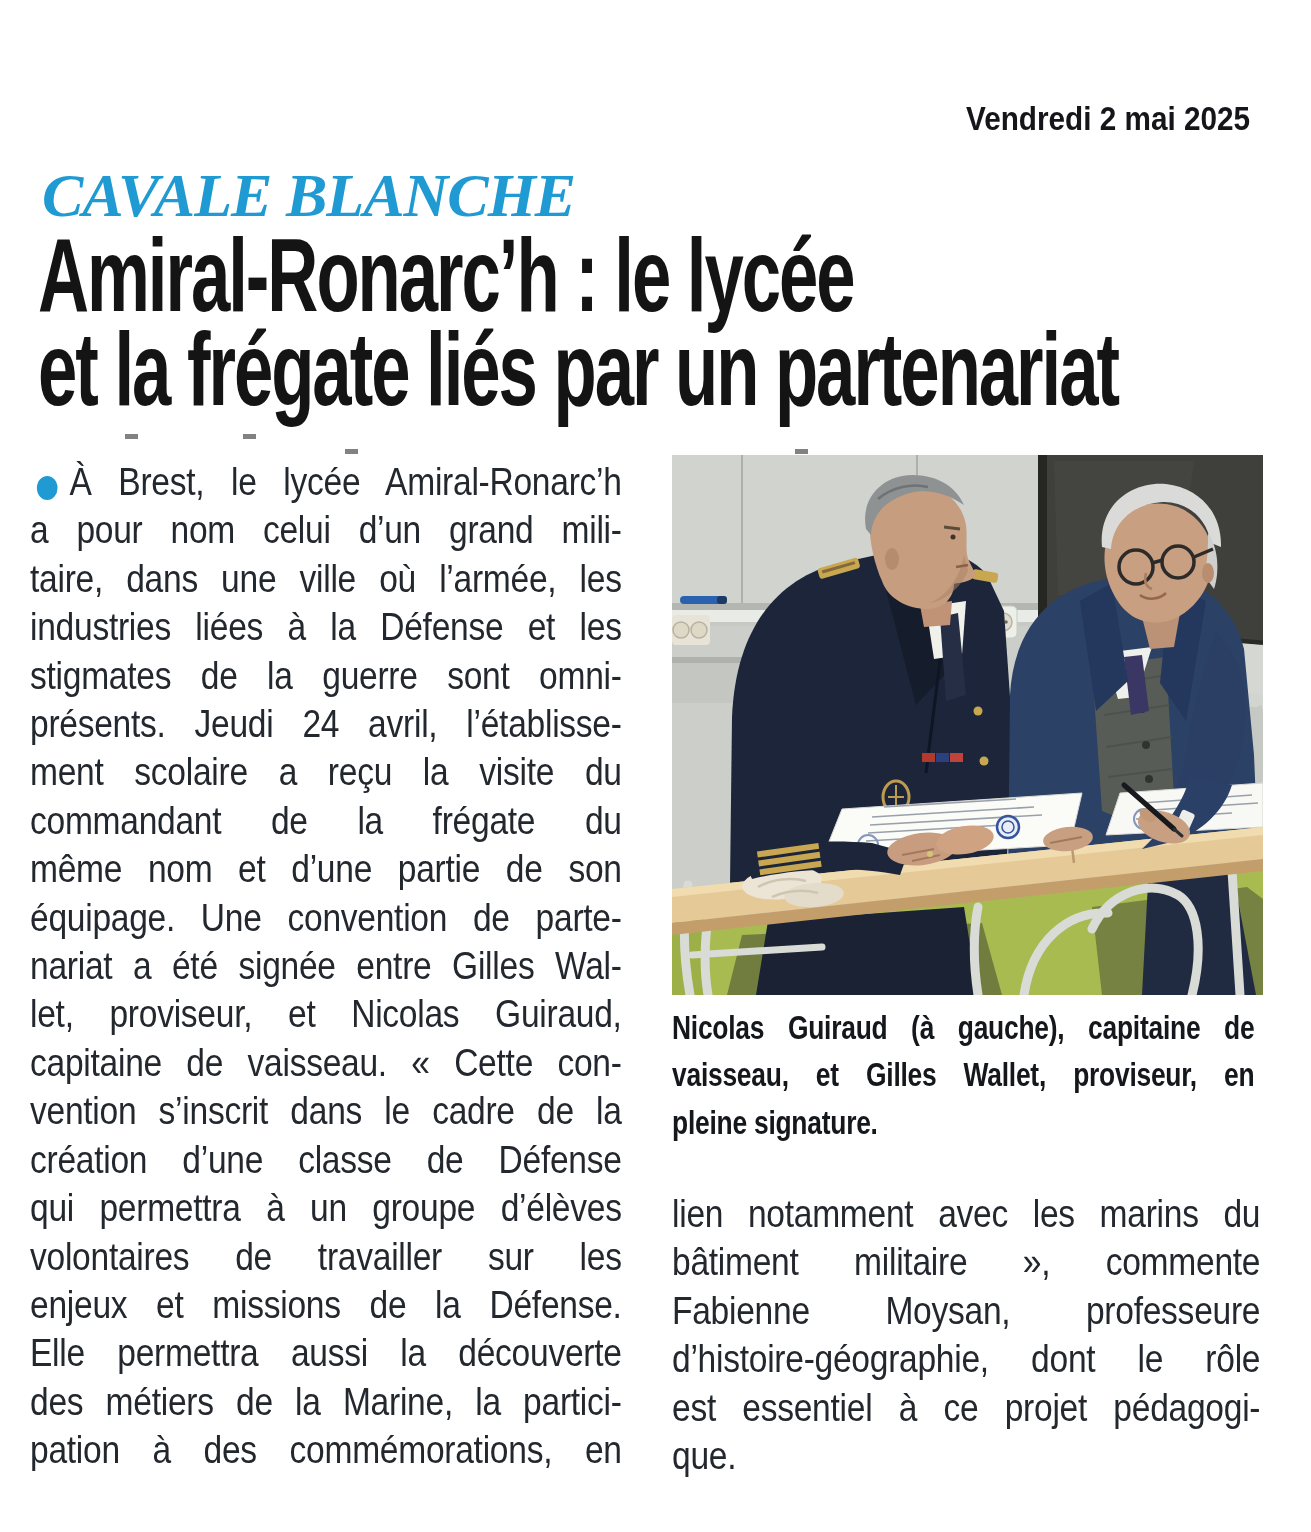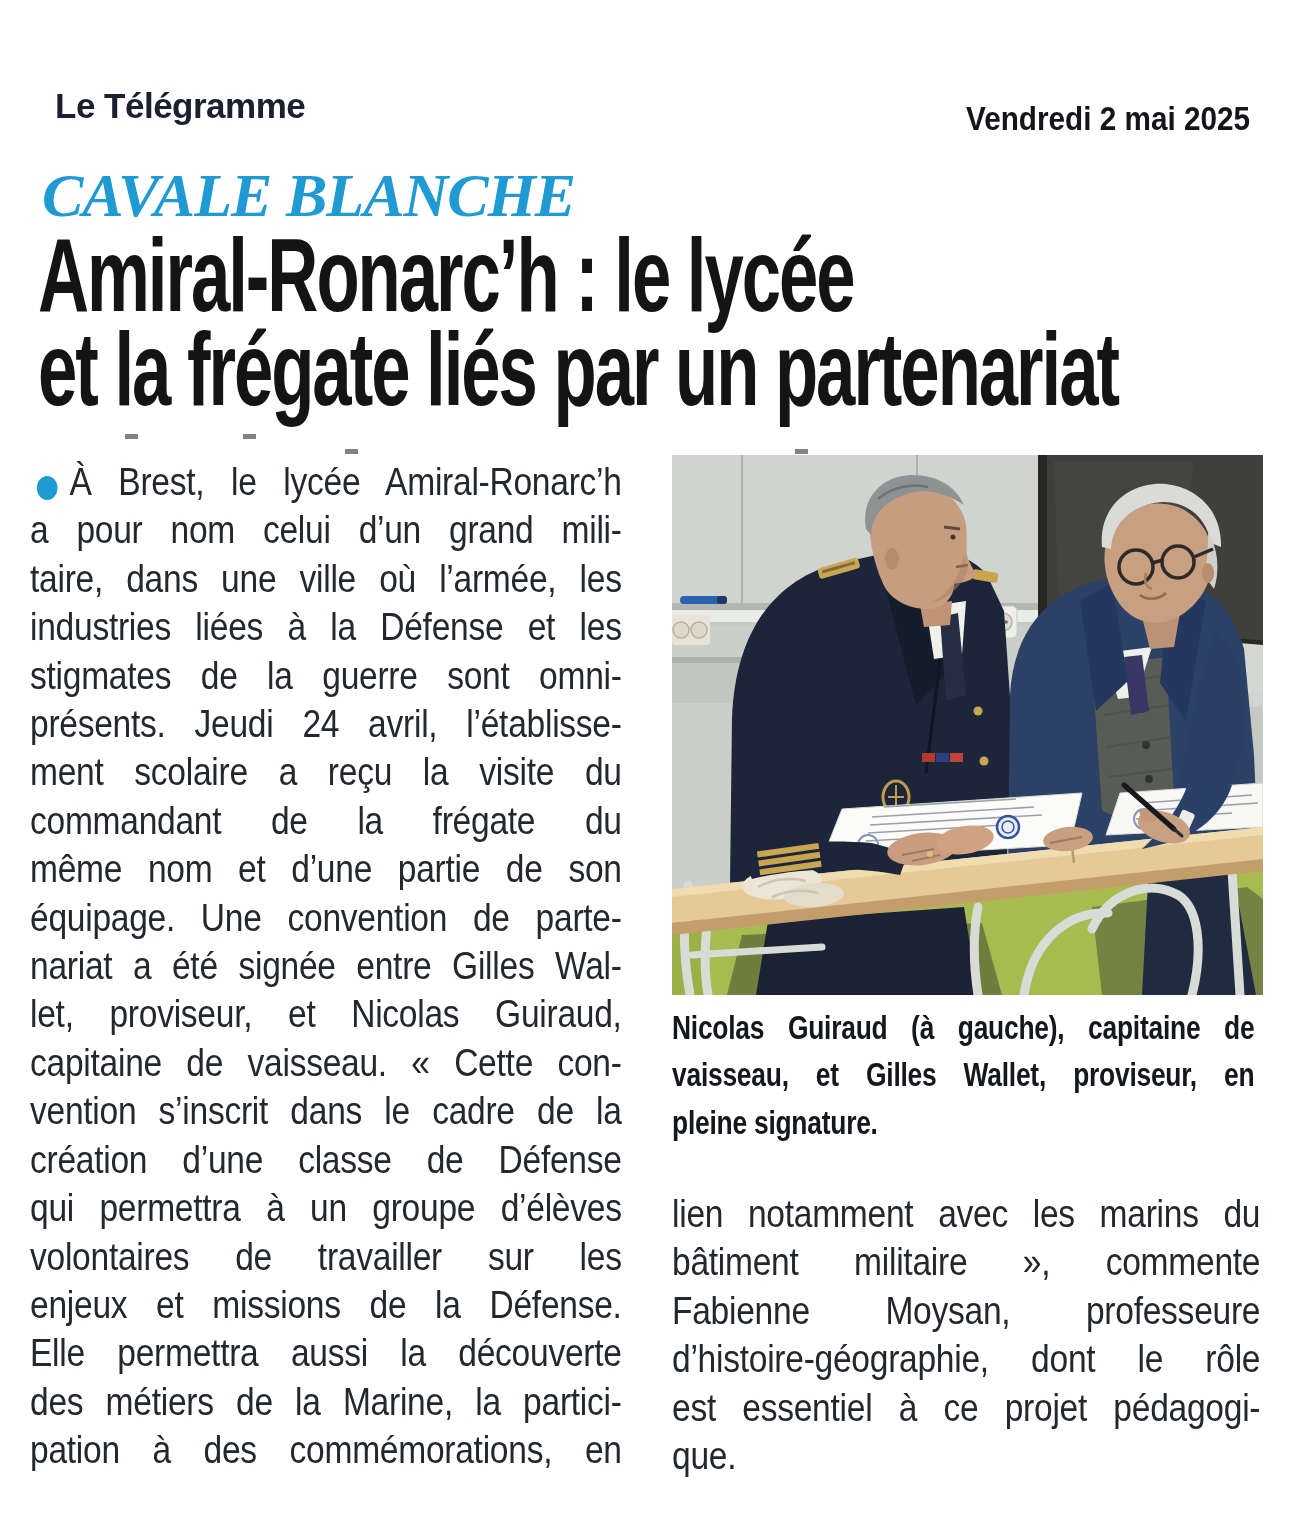--- a/index.html
+++ b/index.html
@@ -60,21 +60,20 @@
     transform:scaleX(0.8);transform-origin:0 0;
     font-size:33px;line-height:47.4px;font-weight:700;letter-spacing:-0.3px;
     color:var(--caption-text);
   }
 </style>
 </head>
 <body>
 
 <div class="page">
 
-  <div class="masthead">Le Télégramme</div>
   <div class="dateline">Vendredi 2 mai 2025</div>
 
   <div class="kicker">CAVALE BLANCHE</div>
 
   <div class="headline">
     <div>Amiral-Ronarc’h : le lycée</div>
     <div>et la frégate liés par un partenariat</div>
   </div>
 
   <div class="dash" style="left:125px;top:434px;"></div>

